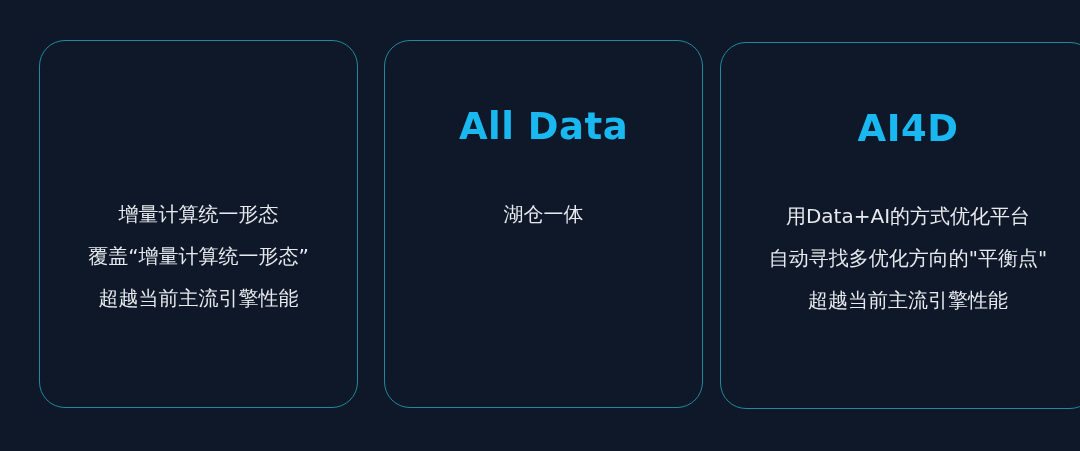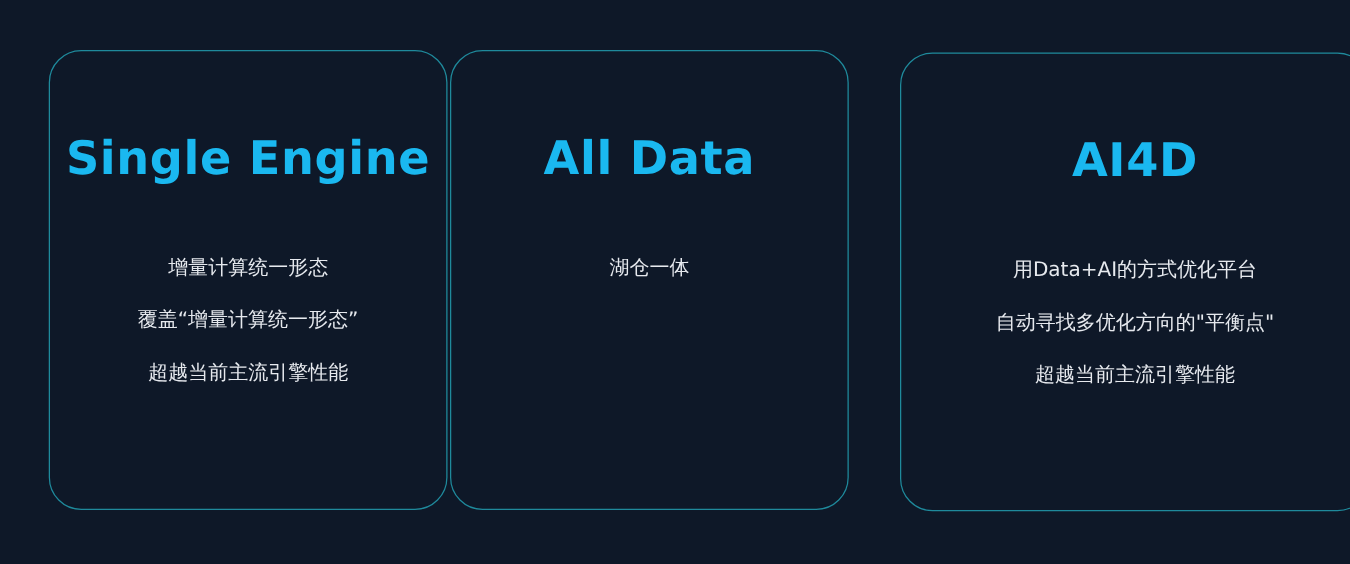--- a/index.html
+++ b/index.html
@@ -26,38 +26,37 @@
     white-space:nowrap;
   }
   .lines {
     position:absolute; left:0; right:0;
     display:flex; flex-direction:column; align-items:center;
   }
   .lines.left-block { align-items:center; }
   .lines.left-block .inner { display:flex; flex-direction:column; align-items:flex-start; }
   .line {
     color:#e6e9ee;
-    font-size:16px;
+    font-size:20px;
     height:42px; line-height:42px;
     white-space:nowrap;
   }
 </style>
 </head>
 <body>
 
 <div class="card" style="left:39px; top:40px; width:319px; height:368px;">
-  <div class="title" style="top:64px;">Single Engine</div>
   <div class="lines" style="top:152px;">
     <div class="line">增量计算统一形态</div>
     <div class="line">覆盖“增量计算统一形态”</div>
     <div class="line">超越当前主流引擎性能</div>
   </div>
 </div>
 
-<div class="card" style="left:360px; top:40px; width:319px; height:368px;">
+<div class="card" style="left:384px; top:40px; width:319px; height:368px;">
   <div class="title" style="top:64px;">All Data</div>
   <div class="lines left-block" style="top:152px;">
     <div class="inner">
       <div class="line">湖仓一体</div>
     </div>
   </div>
 </div>
 
 <div class="card" style="left:720px; top:42px; width:376px; height:367px;padding-left:16px;">
   <div class="title" style="top:64px;">AI4D</div>

